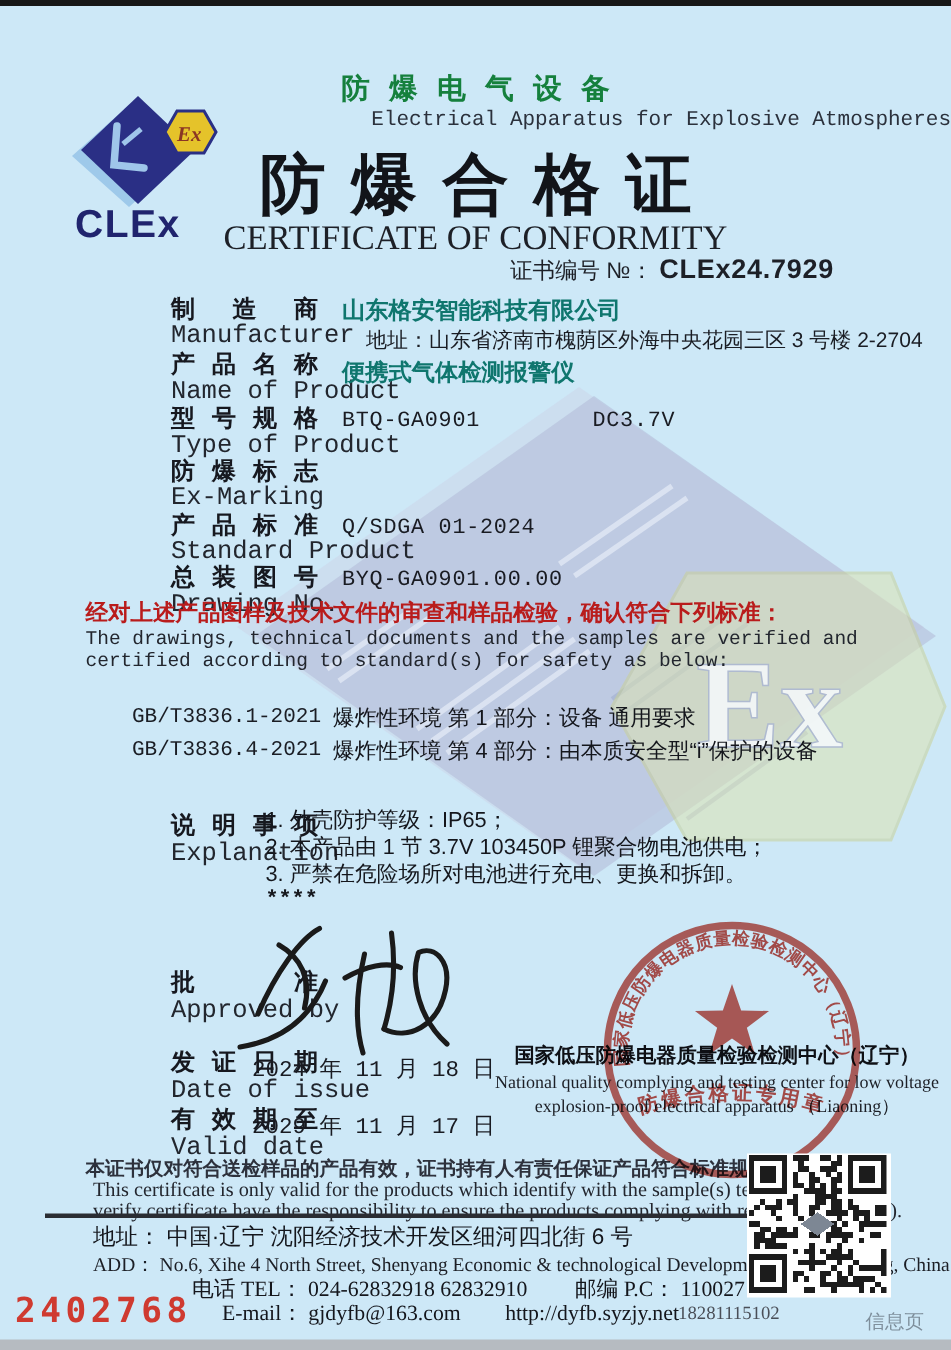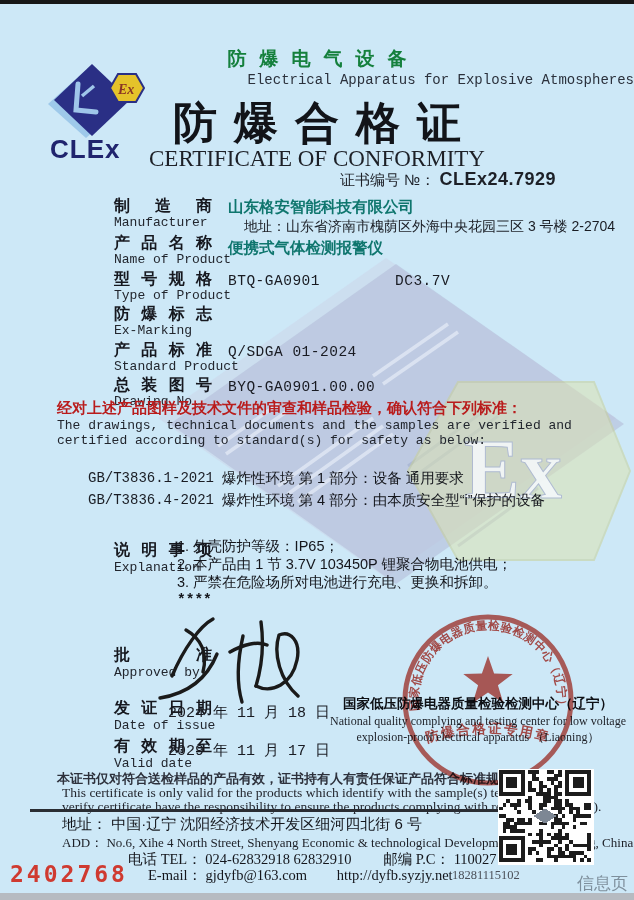--- a/index.html
+++ b/index.html
@@ -24,21 +24,21 @@
   .cert-no  { left:340px; top:169px; font-size:15px; color:#1d2027; }
   .cert-no b{ font-size:18px; letter-spacing:.5px; font-family:"Liberation Sans",sans-serif; }
 
   
   .logo-wrap { left:30px; top:56px; width:130px; height:108px; }
   .logo-text { position:absolute; left:20px; top:78px; font-size:26px; font-weight:bold; color:#20246e; letter-spacing:1px; }
 
   
   .lab-cn { position:absolute; left:114px; width:98px; font-size:16px; font-weight:bold; color:#16181f;
             text-align:justify; text-align-last:justify; }
-  .lab-en { position:absolute; left:114px; font-size:13px; color:#22262e; font-family:"Liberation Mono",monospace; }
+  .lab-en { position:absolute; left:114px; font-size:17px; color:#22262e; font-family:"Liberation Mono",monospace; }
   .val    { position:absolute; left:228px; font-size:15.5px; font-weight:bold; color:#0f766e; }
   .val-mono { position:absolute; left:228px; font-size:14.5px; font-family:"Liberation Mono",monospace; color:#191b22; letter-spacing:.5px; }
   .val-sub  { position:absolute; left:244px; font-size:14px; color:#1a1d24; font-weight:normal; }
 
   .stmt-cn { left:57px; top:399px; font-size:15px; font-weight:bold; color:#b91c1c; }
   .stmt-en { position:absolute; left:57px; font-size:13px; font-family:"Liberation Mono",monospace; color:#22262e; }
 
   .std-code { position:absolute; left:88px;  font-size:14px; font-family:"Liberation Mono",monospace; color:#1a1d24; }
   .std-desc { position:absolute; left:222px; font-size:14.5px; color:#14161c; }
 
@@ -57,21 +57,21 @@
   .addr-cn { left:62px; top:815px; font-size:15px; color:#14161c; }
   .addr-en { left:62px; top:834px; font-size:13px; font-family:"Liberation Serif",serif; color:#1c1f26; }
   .tel-row { left:128px; top:850px; font-size:14.5px; font-family:"Liberation Serif",serif; color:#14161c; }
   .tel-row span { margin-right:28px; }
   .mail-row { left:148px; top:866px; font-size:14.5px; font-family:"Liberation Serif",serif; color:#14161c; }
   .mail-row span { margin-right:26px; }
   .extra-num { left:452px; top:868px; font-size:12.5px; font-family:"Liberation Serif",serif; color:#4a4f58; }
 
   .serial { left:10px; top:861px; font-size:23px; font-weight:bold; letter-spacing:3px;
             font-family:"DejaVu Sans Mono",monospace; color:#cf3a30; z-index:6; }
-  .info-page { left:577px; top:872px; font-size:17px; color:#7e8f9c; z-index:6; }
+  .info-page { left:577px; top:872px; font-size:13px; color:#7e8f9c; z-index:6; }
 
   .qr-box { left:498px; top:769px; width:94px; height:94px; background:#fff; padding:1px; z-index:4; }
 
   .watermark { left:158px; top:256px; z-index:0; }
   .stamp { left:398px; top:610px; z-index:3; opacity:.92; mix-blend-mode:multiply; }
   .sig { left:140px; top:604px; z-index:3; }
 </style>
 </head>
 <body>
 

